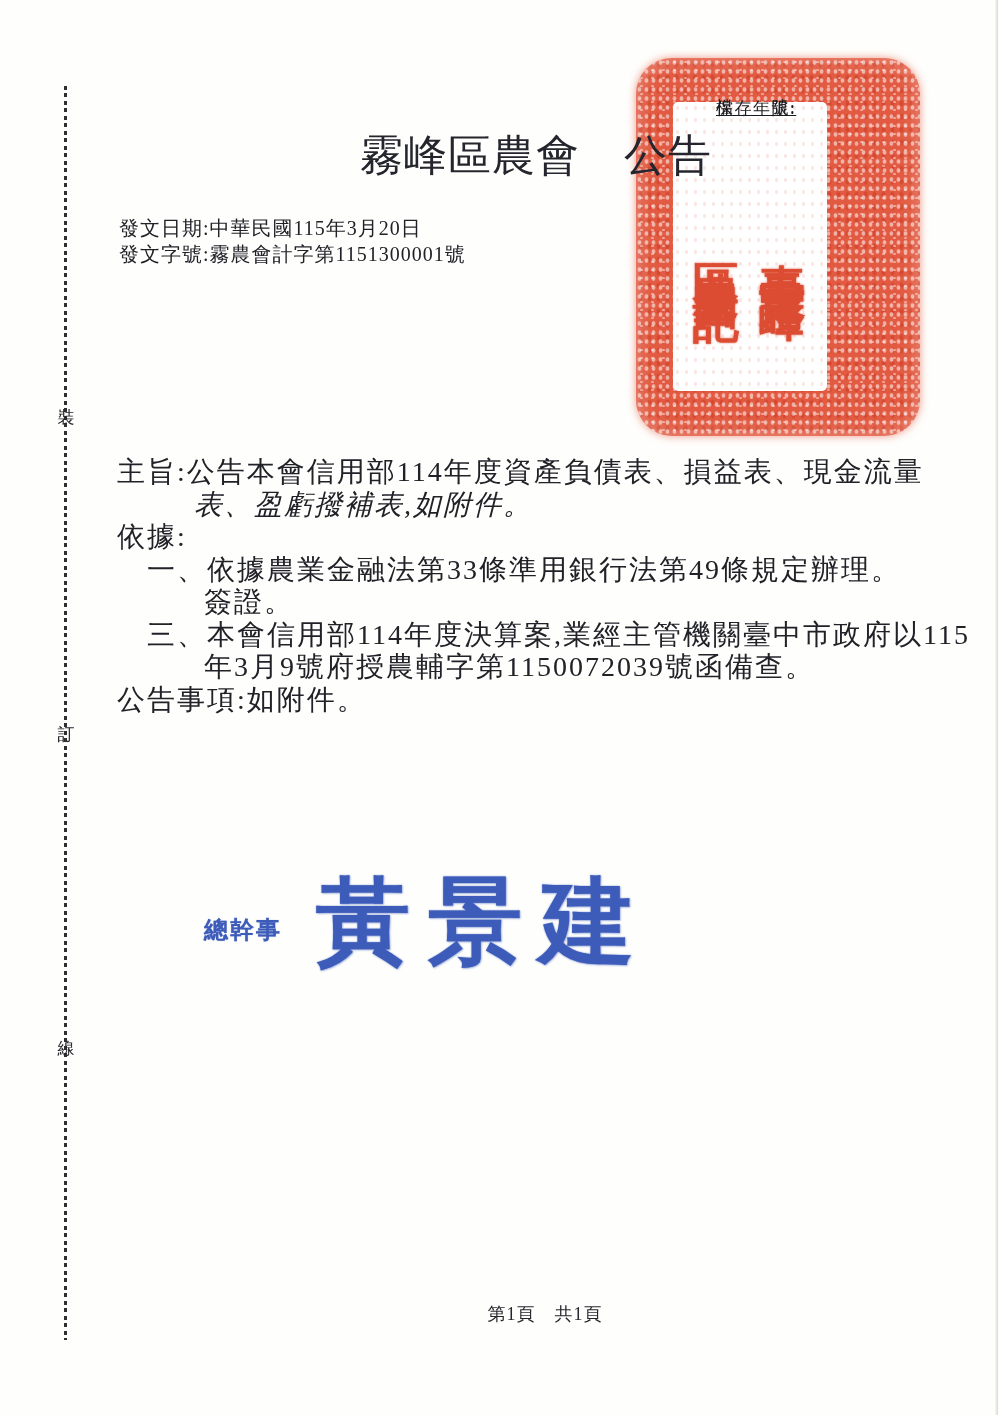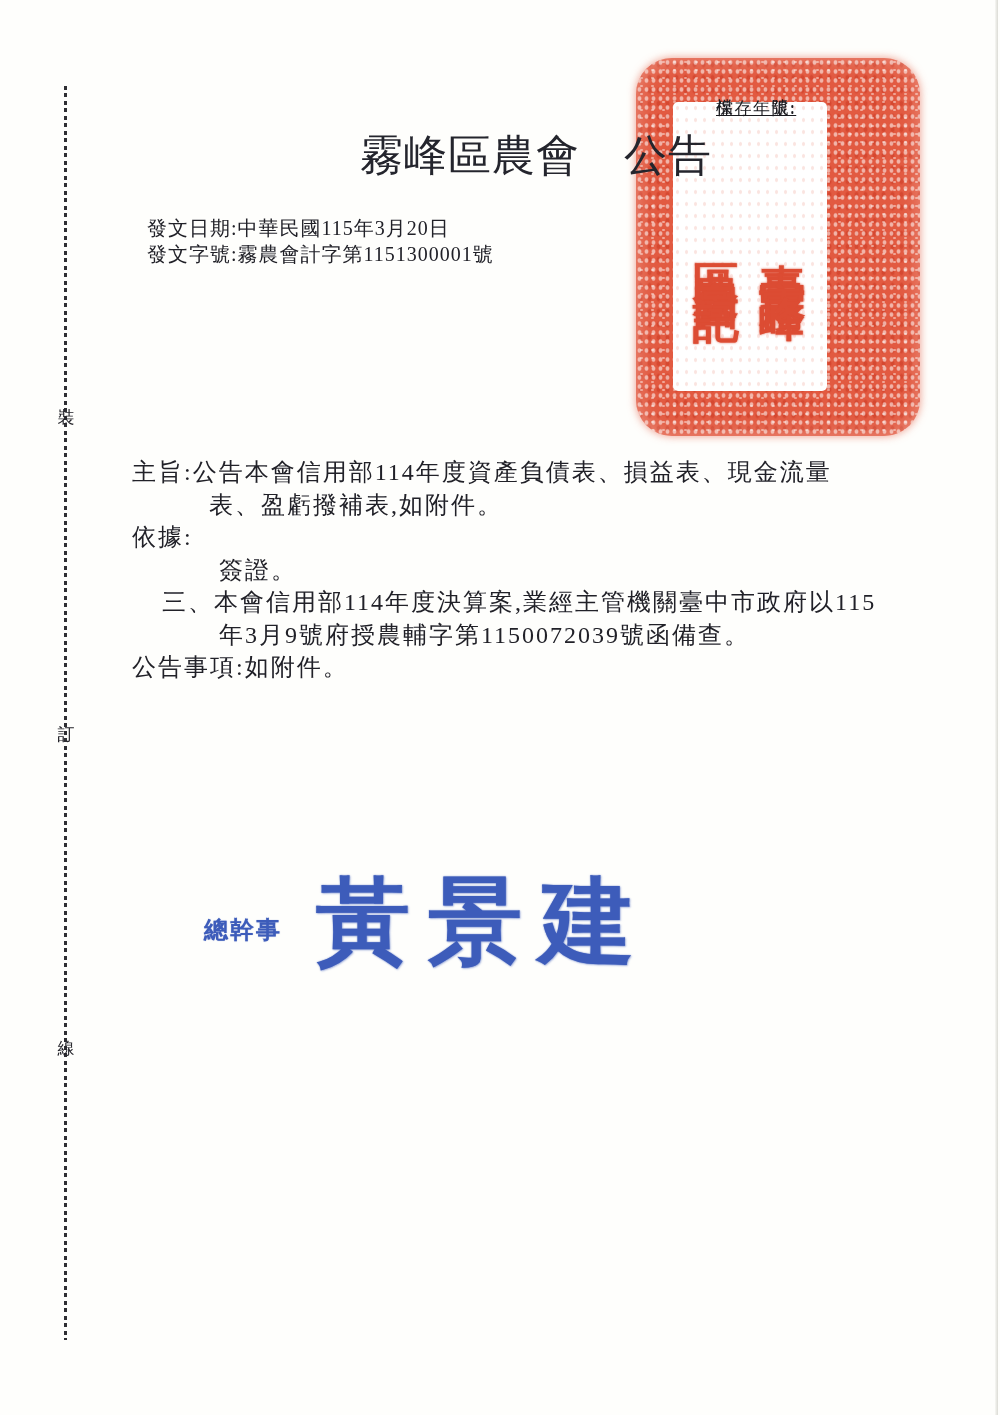--- a/index.html
+++ b/index.html
@@ -73,31 +73,31 @@
 
   
   .doc-title {
     position: absolute; left: 360px; top: 127px;
     font-size: 43px; letter-spacing: 1px; color: #24252d;
     white-space: nowrap; font-weight: 500;
   }
 
   
   .meta { position: absolute; left: 119px; top: 215px; font-size: 20px; letter-spacing: 1px; color: #212128; }
-  .meta div { line-height: 26px; white-space: nowrap; margin-left: 28px; }
+  .meta div { line-height: 26px; white-space: nowrap; }
 
   
   .body-text {
-    position: absolute; left: 132px; top: 456px; width: 786px;
-    font-size: 24px; letter-spacing: 2px; color: #212128;
+    position: absolute; left: 117px; top: 456px; width: 786px;
+    font-size: 28px; letter-spacing: 2px; color: #212128;
   }
   .body-text .line { line-height: 32.5px; white-space: nowrap; }
   .ind-0 { padding-left: 0; }
   .ind-1 { padding-left: 30px; }
-  .ind-2 { padding-left: 77px; }
+  .ind-2 { padding-left: 77px; font-style: italic; }
   .ind-3 { padding-left: 87px; }
 
   
   .sig-title {
     position: absolute; left: 204px; top: 914px;
     font-size: 24px; letter-spacing: 2px; color: #3d5cba; font-weight: 700;
     text-shadow: 0 0 1px rgba(61,92,186,0.6);
   }
   .sig-name {
     position: absolute; left: 304px; top: 872px;
@@ -140,25 +140,27 @@
 
   <div class="meta">
     <div>發文日期:中華民國115年3月20日</div>
     <div>發文字號:霧農會計字第1151300001號</div>
   </div>
 
   <div class="body-text">
     <div class="line ind-0">主旨:公告本會信用部114年度資產負債表、損益表、現金流量</div>
     <div class="line ind-2">表、盈虧撥補表,如附件。</div>
     <div class="line ind-0">依據:</div>
+    <div class="line ind-1">一、依據農業金融法第33條準用銀行法第49條規定辦理。</div>
     <div class="line ind-3">簽證。</div>
     <div class="line ind-1">三、本會信用部114年度決算案,業經主管機關臺中市政府以115</div>
     <div class="line ind-3">年3月9號府授農輔字第1150072039號函備查。</div>
     <div class="line ind-0">公告事項:如附件。</div>
   </div>
 
   <div class="sig-title">總幹事</div>
   <div class="sig-name">黃景建</div>
 
+  <div class="footer">第1頁　共1頁</div>
 
   <div class="scan-edge"></div>
 
 </div>
 
 </body></html>

